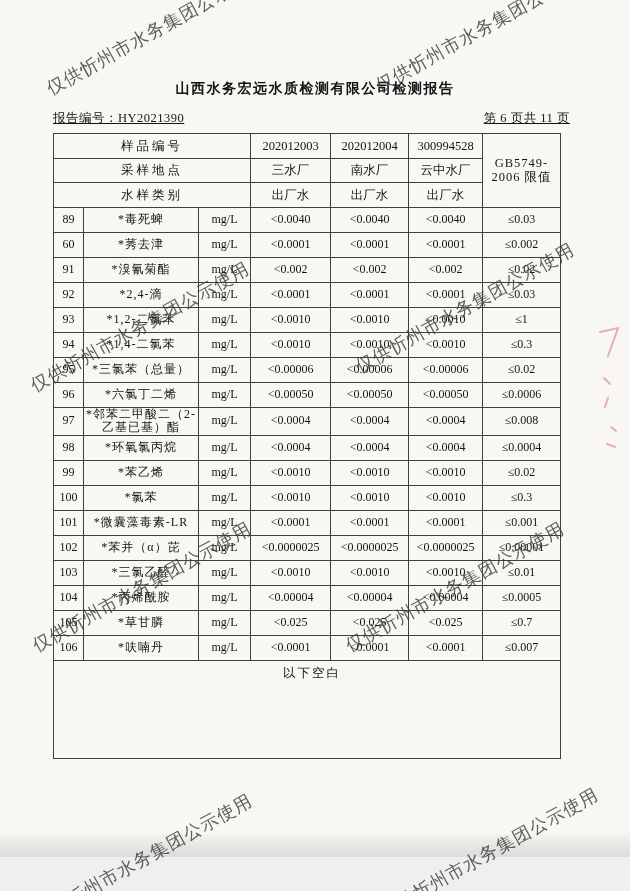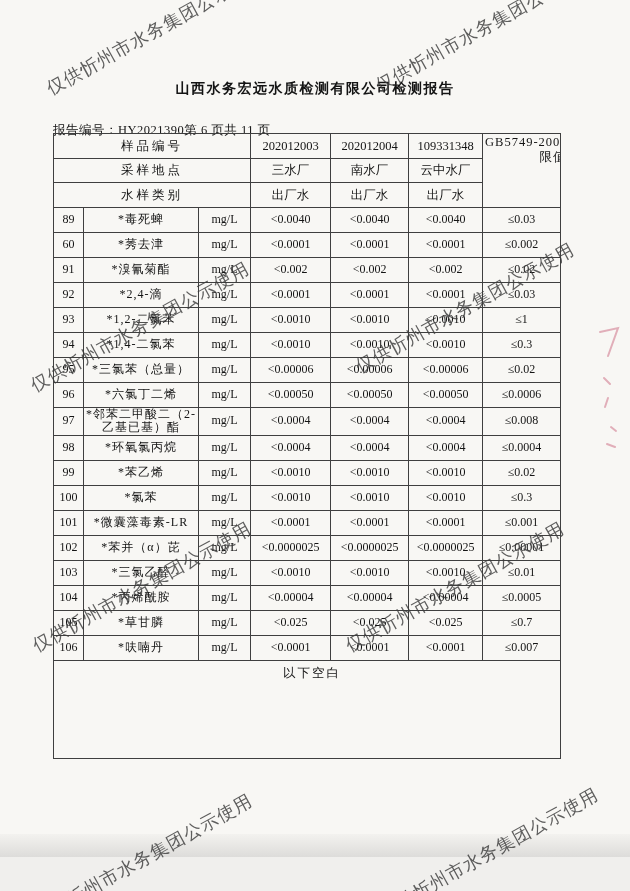--- a/index.html
+++ b/index.html
@@ -6,30 +6,30 @@
   .page{
     position:relative;width:630px;height:891px;overflow:hidden;
     background:#f8f7f4;
     font-family:"Liberation Serif","DejaVu Serif",serif;color:#141414;
   }
   .page-bottom-shadow{position:absolute;left:0;top:834px;width:630px;height:23px;
     background:linear-gradient(#f3f2ef,#dddcda);}
   .scanner-bed{position:absolute;left:0;top:857px;width:630px;height:34px;background:#f0efed;}
   .doc-title{position:absolute;top:80px;left:0;width:100%;text-align:center;
     font-size:14px;font-weight:bold;letter-spacing:1.5px;}
-  .meta-row{position:absolute;top:122px;left:53px;width:517px;display:flex;
-    justify-content:flex-start;font-size:12.5px;letter-spacing:0.5px;}
+  .meta-row{position:absolute;top:110px;left:53px;width:517px;display:flex;
+    justify-content:space-between;font-size:12.5px;letter-spacing:0.5px;text-decoration:underline;}
   table.report{position:absolute;left:53px;top:133px;width:507px;
     border-collapse:collapse;table-layout:fixed;}
   table.report td{border:1px solid var(--border,#3f3f3f);text-align:center;
     font-size:12px;padding:0 2px;line-height:1.15;overflow:hidden;}
   tr.hdr td{height:23.5px;font-size:12.5px;}
   td.hdr-label{letter-spacing:3px;}
   td.limit-hd{font-size:12.5px;letter-spacing:1px;}
-  td.limit-hd .lim-lines{display:flex;flex-direction:row;justify-content:flex-start;height:70px;}
+  td.limit-hd .lim-lines{display:flex;flex-direction:column;justify-content:center;height:70px;}
   tr.data-row td{height:24px;}
   td.c-name{text-align:left;padding:1px 3px 1px 5px;letter-spacing:1px;font-size:12px;}
   td.c-idx{font-size:12px;}
   td.c-unit{font-size:12px;}
   tr.blank-row td{height:92px;text-align:center;vertical-align:top;
     padding:5px 0 0 10px;letter-spacing:2px;font-size:12.5px;}
   .wm-layer{position:absolute;left:0;top:0;width:630px;height:891px;pointer-events:none;z-index:5;}
   .wm{position:absolute;white-space:nowrap;
     font-family:"Liberation Sans","DejaVu Sans",sans-serif;
     font-size:18px;letter-spacing:1px;color:var(--wm,rgba(60,60,60,0.82));
@@ -59,21 +59,21 @@
       <col style="width:80px">
         <col style="width:78px">
         <col style="width:74px">
       <col style="width:78px">
     </colgroup>
     <tbody id="tbl-body">
       <tr class="hdr">
         <td colspan="3" class="hdr-label">样品编号</td>
         <td>202012003</td>
         <td>202012004</td>
-        <td>109331348</td>
+        <td>300994528</td>
         <td rowspan="3" class="limit-hd">
           <div class="lim-lines">
             <span>GB5749-</span>
             <span>2006 限值</span>
           </div>
         </td>
       </tr>
       <tr class="hdr">
         <td colspan="3" class="hdr-label">采样地点</td>
         <td>三水厂</td>

